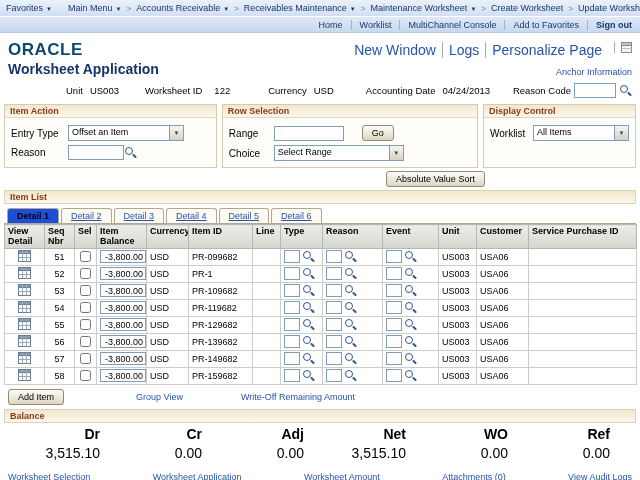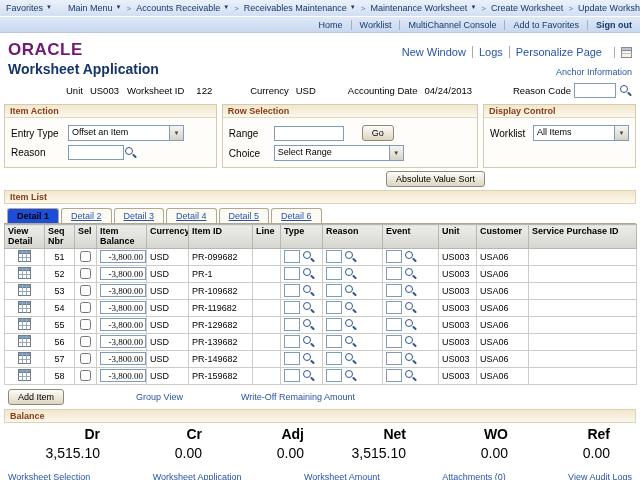--- a/index.html
+++ b/index.html
@@ -3,45 +3,45 @@
 <meta charset="utf-8">
 <style>
   *{box-sizing:border-box;margin:0;padding:0}
   html,body{width:640px;height:480px;overflow:hidden}
   body{font-family:"Liberation Sans",sans-serif;font-size:10px;background:#fff;color:#000}
   a{text-decoration:none;cursor:pointer}
   .lnk{color:#2853a8}
 
   
   .crumbbar{height:17px;background:linear-gradient(#eaf1fb,#d2dff2);display:flex;align-items:center;padding:0 6px;font-size:9px;color:#163a69;white-space:nowrap;border-bottom:1px solid #fff}
-  .crumb{display:inline-flex;cursor:pointer;color:#163a69}
+  .crumb{display:inline-flex;align-items:center;cursor:pointer;color:#163a69}
   .caret{font-size:6px;margin:1px 0 0 3px}
   .crumb-sep{color:#56749f;margin:0 5px;font-size:8px}
   .vdiv{width:1px;height:10px;background:#a9bcd6;margin:0 8px}
   .utilbar{height:16px;background:linear-gradient(#dfe9f7,#c8d8ef);display:flex;align-items:center;justify-content:flex-end;font-size:9px;padding:0 6px;border-bottom:1px solid #b9c8df}
   .utilhost{display:flex;align-items:center}
   .utilhost a{color:#163a69;padding:0 8px}
   .utilhost a + a{border-left:1px solid #9fb2cc}
   .signout{color:#163a69;font-weight:bold;padding:0 2px 0 8px;border-left:1px solid #9fb2cc}
 
   .brandrow{height:25px;display:flex;justify-content:space-between;align-items:flex-end;padding:2px 8px 0}
-  .logo{color:#701a75;font-weight:bold;font-size:17px;letter-spacing:.5px;line-height:1}
-  .pagelinks{display:flex;align-items:flex-end;font-size:11px}
+  .logo{color:#0c4a6e;font-weight:bold;font-size:17px;letter-spacing:.5px;line-height:1}
+  .pagelinks{display:flex;align-items:flex-start;font-size:14px}
   .pagelinks a{color:#2853a8;padding:0 6px}
   .pagelinks a + a{border-left:1px solid #aaa}
   .plicon{margin-left:6px;padding-left:6px;border-left:1px solid #aaa;display:inline-flex;align-items:center}
 
   .titlerow{display:flex;justify-content:space-between;align-items:flex-end;padding:3px 8px 0}
   .title{font-size:14px;font-weight:bold;color:#15356b}
 
   .fieldsrow{display:flex;align-items:center;font-size:9.5px;padding:6px 8px 4px;white-space:nowrap}
   .flabel{color:#000}
   .fvalue{margin-left:7px}
   .rc{margin-left:auto;display:inline-flex;align-items:center;gap:3px}
-  input.txt{height:15px;border:1px solid #7f9db9;font-size:9px;padding:0 2px;font-family:Liberation Serif, serif;background:#fff}
+  input.txt{height:15px;border:1px solid #7f9db9;font-size:9px;padding:0 2px;font-family:Liberation Sans, sans-serif;background:#fff}
 
   
   .mag{position:relative;display:inline-block;width:13px;height:13px;cursor:pointer;flex:none}
   .mag::before{content:"";position:absolute;left:1px;top:1px;width:6px;height:6px;border:1.5px solid #33578c;border-radius:50%}
   .mag::after{content:"";position:absolute;left:8px;top:9px;width:5px;height:2px;background:#33578c;transform:rotate(45deg);border-radius:1px}
 
   
   .dd{display:inline-flex;height:16px;border:1px solid #7f9db9;background:#fff;align-items:stretch;cursor:default}
   .dd .t{font-size:9px;padding:1px 3px 0;flex:1;white-space:nowrap;overflow:hidden}
   .dd .b{width:14px;background:linear-gradient(#f6f5f0,#d6d2c6);border-left:1px solid #7f9db9;display:flex;align-items:center;justify-content:center;font-size:6px;color:#444}
@@ -154,21 +154,21 @@
 </div>
 
 <div class="titlerow">
   <span class="title">Worksheet Application</span>
   <a class="lnk" style="font-size:9px">Anchor Information</a>
 </div>
 
 <div class="fieldsrow">
   <span class="flabel" style="margin-left:58px">Unit</span>
   <span class="fvalue">US003</span>
-  <span class="flabel" style="margin-left:8px">Worksheet ID</span>
+  <span class="flabel" style="margin-left:26px">Worksheet ID</span>
   <span class="fvalue" style="margin-left:12px">122</span>
   <span class="flabel" style="margin-left:38px">Currency</span>
   <span class="fvalue">USD</span>
   <span class="flabel" style="margin-left:32px">Accounting Date</span>
   <span class="fvalue">04/24/2013</span>
   <span class="rc">
     <span class="flabel">Reason Code</span>
     <input class="txt" style="width: 42px;" value="">
     <span class="mag"></span>
   </span>

